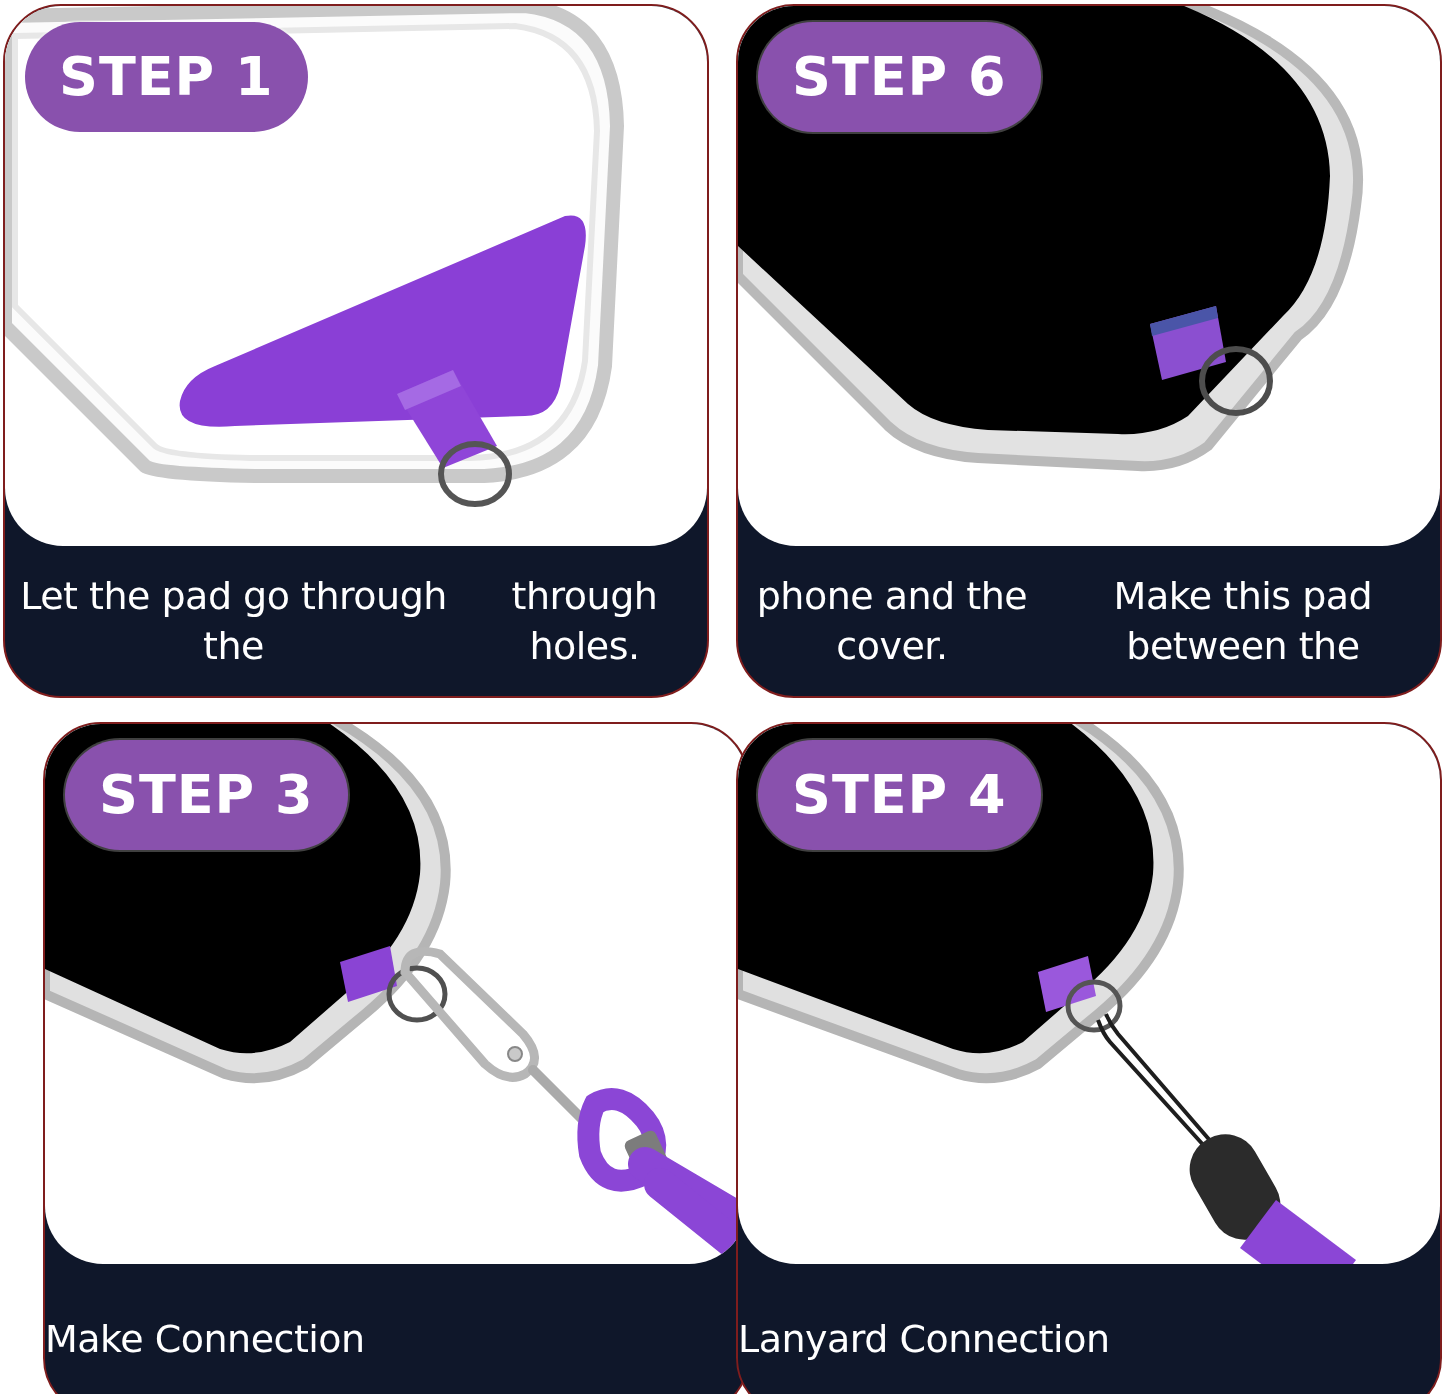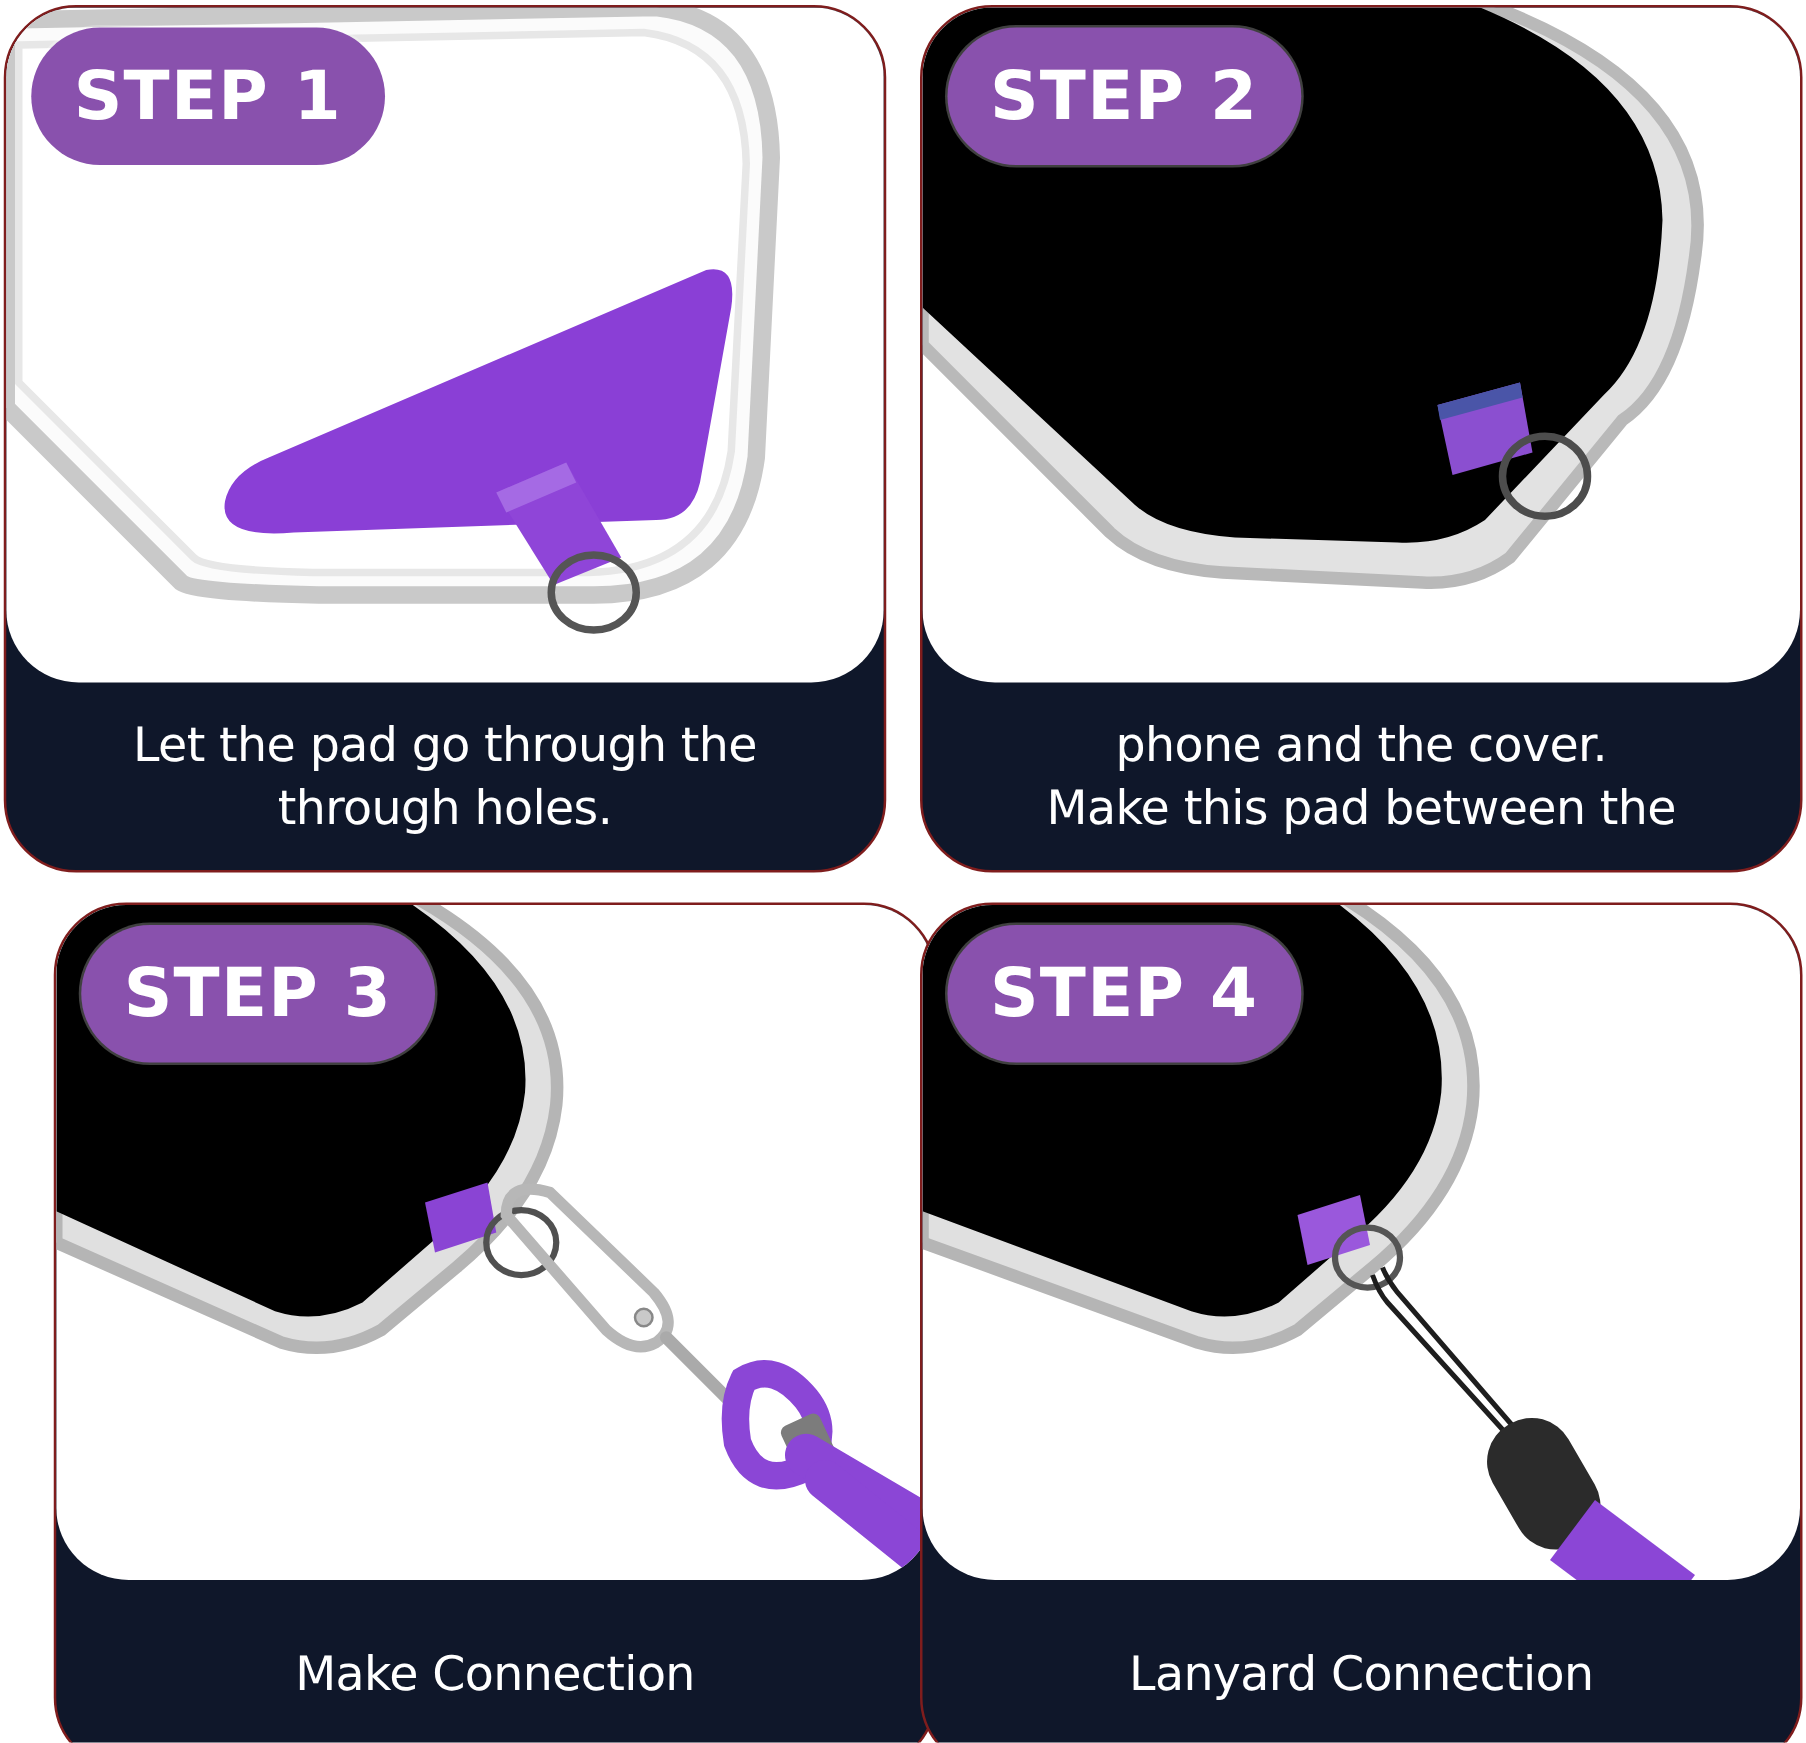--- a/index.html
+++ b/index.html
@@ -7,22 +7,22 @@
          font-family:"DejaVu Sans","Liberation Sans",sans-serif; }
   .grid { position:absolute; inset:0; }
   .card { position:absolute; width:706px; height:694px; box-sizing:border-box;
           border:2px solid #7f1d1d; border-radius:58px; overflow:hidden; background:#0f172a; }
   .card.c1 { left:3px;   top:4px; }
   .card.c2 { left:736px; top:4px; }
   .card.c3 { left:3px;   top:722px;margin-left:40px; }
   .card.c4 { left:736px; top:722px; }
   .photo { position:absolute; left:0; top:0; width:100%; height:540px; background:#ffffff;
            border-radius:0 0 58px 58px; overflow:hidden; }
-  .caption { position:absolute; left:0; right:0; top:540px; bottom:0; display:flex; flex-direction:column;
-             align-items:center; justify-content:center; color:#ffffff; text-align:center;
+  .caption { position:absolute; left:0; right:0; top:540px; bottom:0; display:flex; flex-direction:row;
+             align-items:center; justify-content:flex-start; color:#ffffff; text-align:center;
              font-size:38px; line-height:50px; letter-spacing:-0.5px; }
   .caption span { display:block; }
   .badge { position:absolute; left:20px; top:16px; height:110px; padding:0 34px; min-width:200px;
            border-radius:55px; background:#8951ad; color:#ffffff; font-weight:bold;
            font-size:54px; line-height:110px; letter-spacing:1px; z-index:5;
            box-shadow: 0 0 0 2px rgba(255,255,255,0.25); }
   svg.art { position:absolute; left:0; top:0; }
 </style>
 </head>
 <body>
@@ -62,21 +62,21 @@
       <svg class="art" width="702" height="540" viewBox="0 0 702 540">
         <path d="M0 -10 L430 -10 Q640 60 618 200 Q605 300 560 330 L470 440 Q440 462 400 460 L240 452 Q180 448 150 420 L0 270 Z" fill="#e2e2e2" stroke="#b9b9b9" stroke-width="10"></path>
         <path d="M0 -10 L420 -10 Q590 50 592 170 Q588 270 545 310 L450 410 Q420 430 380 428 L250 424 Q195 420 170 398 L0 240 Z" fill="#000000"></path>
 
         <path d="M412 318 L478 300 L488 356 L424 374 Z" fill="#8b4fd0"></path>
         <path d="M412 318 L478 300 L480 312 L414 330 Z" fill="#4a55a8"></path>
 
         <ellipse cx="498" cy="375" rx="34" ry="32" fill="none" stroke="#4d4d4d" stroke-width="6"></ellipse>
       </svg>
     </div>
-    <div class="badge">STEP 2</div>
+    <div class="badge">STEP 6</div>
     <div class="caption">
       <span>phone and the cover.</span>
       <span>Make this pad between the</span>
     </div>
   </div>
 
   <div class="card c3">
     <div class="photo">
       <svg class="art" width="702" height="540" viewBox="0 0 702 540">
         <path d="M0 -10 L280 -10 Q410 60 400 160 Q392 230 320 290 L260 340 Q220 362 180 350 L0 270 Z" fill="#e0e0e0" stroke="#b5b5b5" stroke-width="10"></path>

